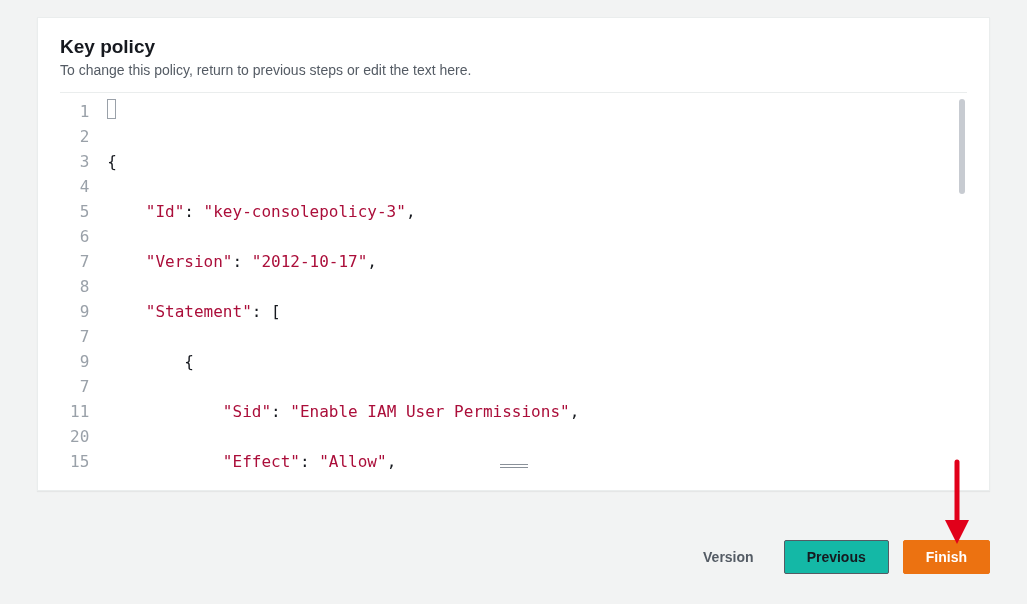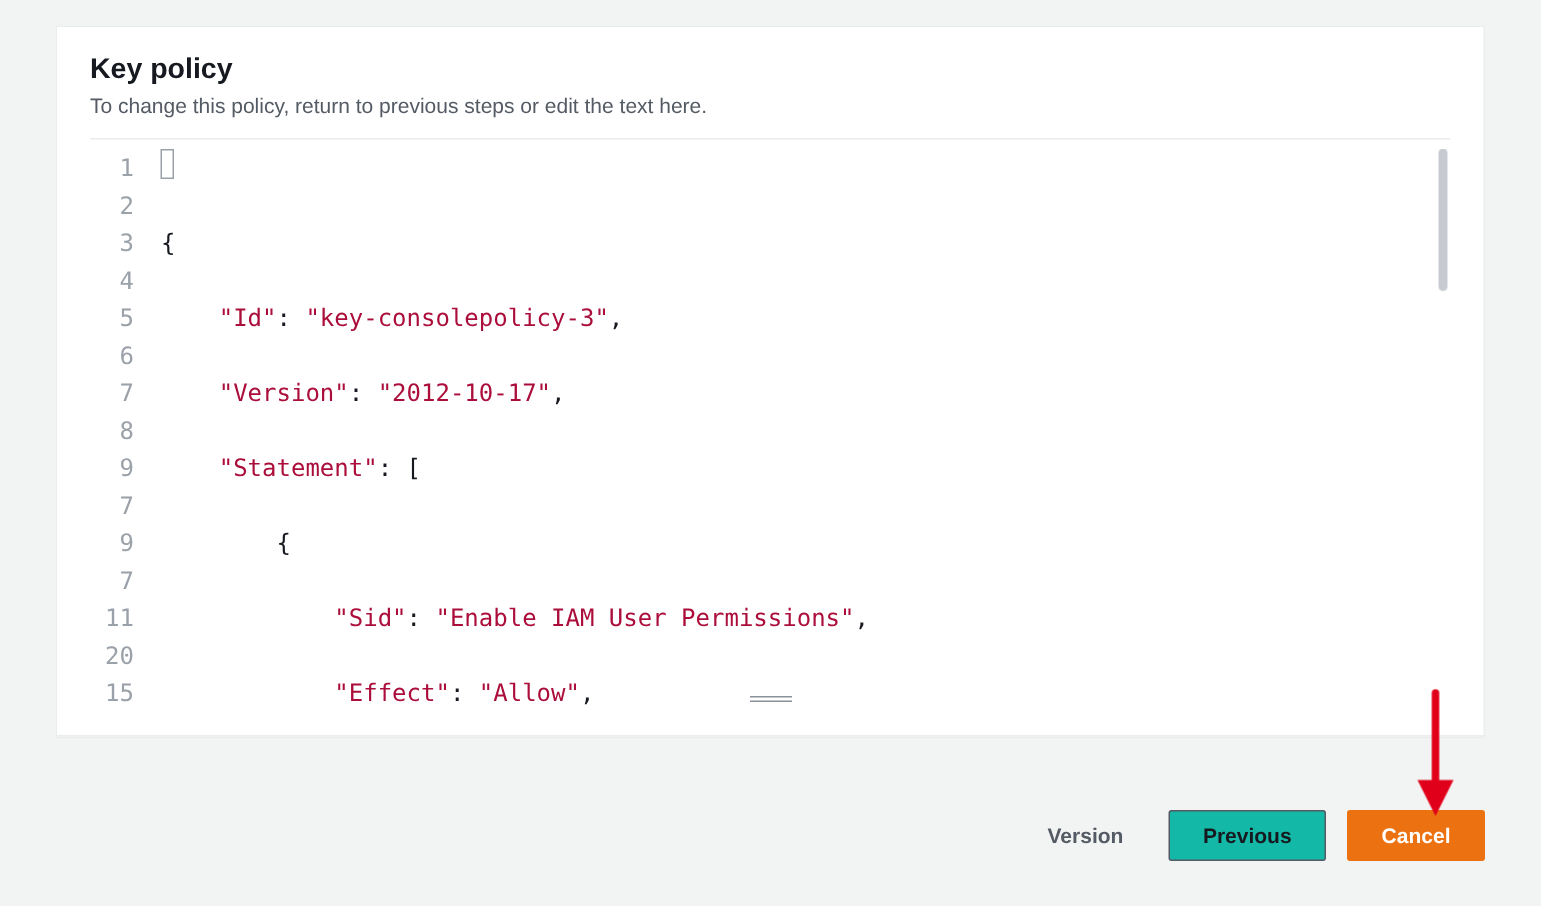--- a/index.html
+++ b/index.html
@@ -201,19 +201,19 @@
     </div>
     <div class="scroll-indicator"></div>
     <div class="resize-handle"></div>
   </div>
   <div class="panel-footer-space"></div>
 </div>
 
 <div class="button-row">
   <button class="btn-link">Version</button>
   <button class="btn-outline">Previous</button>
-  <button class="btn-primary">Cancel</button>
+  <button class="btn-primary">Finish</button>
 </div>
 
 <svg class="arrow-annot" viewBox="0 0 40 88">
   <line x1="20" y1="4" x2="20" y2="66" stroke="#e1001a" stroke-width="5" stroke-linecap="round"></line>
   <polygon points="20,86 8,62 32,62" fill="#e1001a"></polygon>
 </svg>
 
 </body></html>

